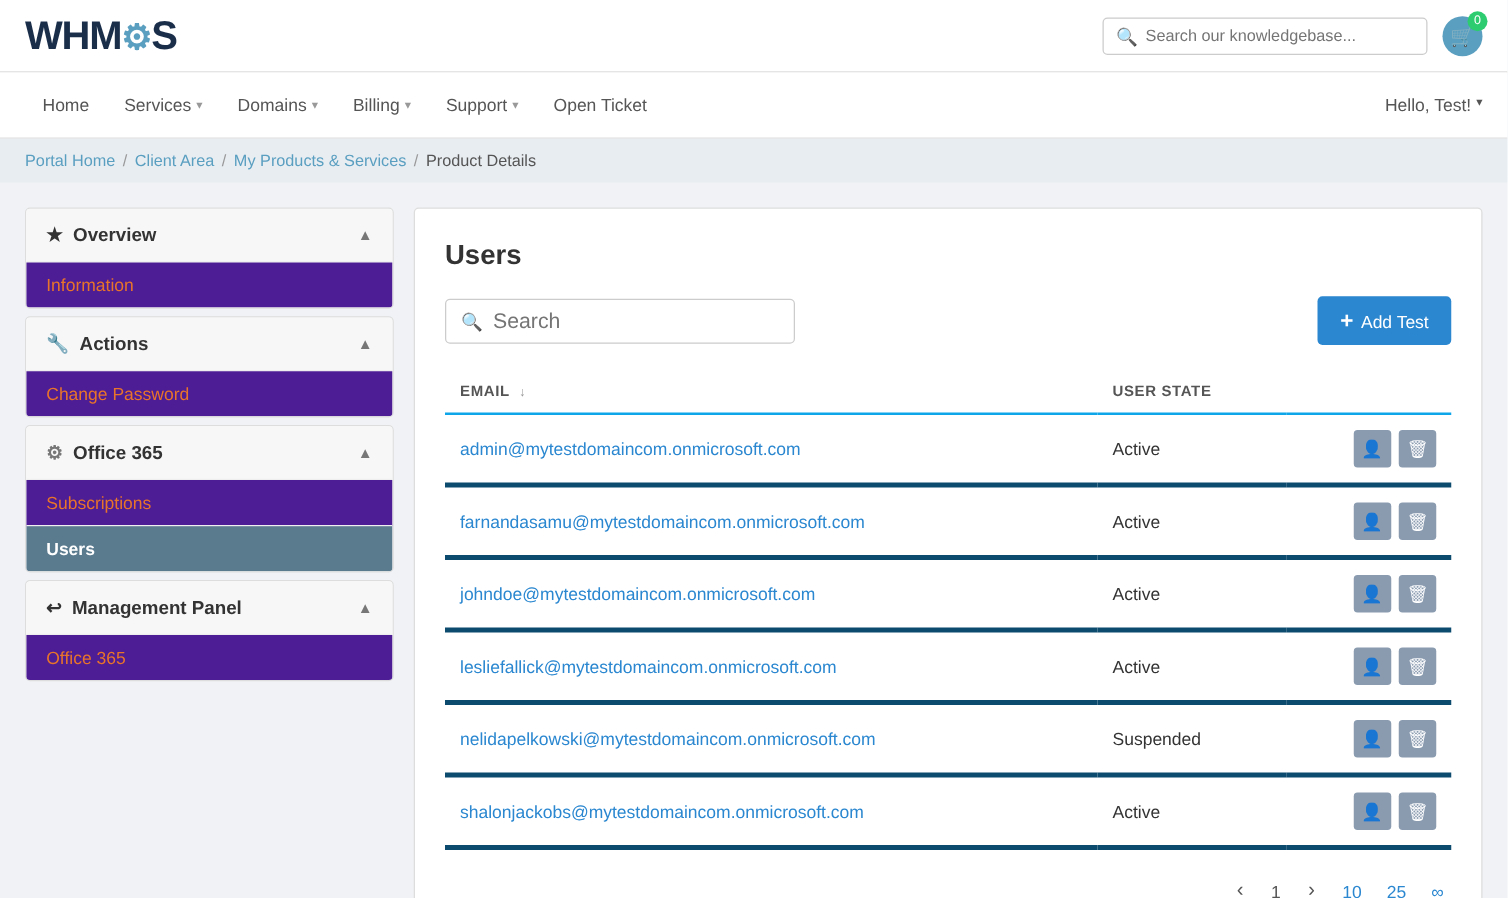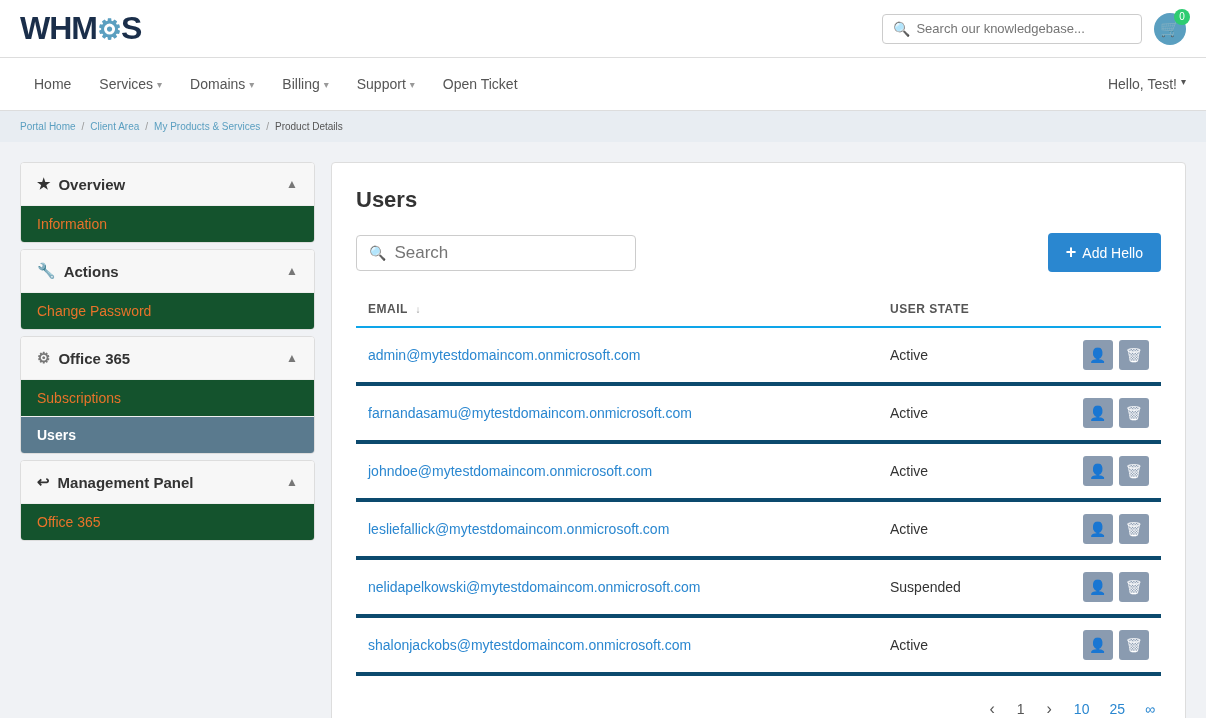--- a/index.html
+++ b/index.html
@@ -19,35 +19,35 @@
 
     
     .nav { background: #fff; border-bottom: 1px solid #ddd; padding: 0 20px; display: flex; align-items: center; justify-content: space-between; }
     .nav-left { display: flex; align-items: center; }
     .nav-item { padding: 18px 14px; font-size: 14px; color: #555; cursor: pointer; display: flex; align-items: center; gap: 4px; text-decoration: none; }
     .nav-item .arrow { font-size: 10px; color: #999; }
     .hello { color: #555; font-size: 14px; display: flex; align-items: flex-start; gap: 4px; cursor: pointer; }
     .hello .arrow { font-size: 10px; }
 
     
-    .breadcrumb { background: #e8edf2; padding: 10px 20px; font-size: 10px; color: #555; display: flex; align-items: center; gap: 6px; }
+    .breadcrumb { background: #e8edf2; padding: 10px 20px; font-size: 13px; color: #555; display: flex; align-items: center; gap: 6px; }
     .breadcrumb a { color: #5a9fc0; text-decoration: none; }
     .breadcrumb .sep { color: #999; }
 
     
     .main { display: flex; padding: 20px; gap: 16px; min-height: 500px; }
 
     
     .sidebar { width: 295px; flex-shrink: 0; display: flex; flex-direction: column; gap: 2px; }
     .sidebar-section { background: #fff; border: 1px solid #ddd; border-radius: 4px; overflow: hidden; margin-bottom: 4px; }
     .sidebar-section-header { background: #f7f7f7; padding: 12px 16px; display: flex; align-items: center; justify-content: space-between; cursor: pointer; border-bottom: 1px solid #eee; }
     .sidebar-section-header .title { font-size: 15px; font-weight: bold; color: #333; display: flex; align-items: center; gap: 8px; }
     .sidebar-section-header .gear-icon { color: #777; }
     .sidebar-section-header .chevron { color: #777; font-size: 12px; }
-    .sidebar-item { padding: 10px 16px; color: #e8732a; cursor: pointer; font-size: 14px; border-bottom: 1px solid #f0f0f0; background: #14532d; }
+    .sidebar-item { padding: 10px 16px; color: #e8732a; cursor: pointer; font-size: 14px; border-bottom: 1px solid #f0f0f0; background: #4c1d95; }
     .sidebar-item.active { background: #5a7a8e; color: #fff; font-weight: bold; }
     .sidebar-item:last-child { border-bottom: none; }
 
     
     .content { flex: 1; background: #fff; border: 1px solid #ddd; border-radius: 4px; padding: 24px; }
     .content-title { font-size: 22px; font-weight: bold; color: #333; margin-bottom: 20px; }
 
     
     .users-toolbar { display: flex; align-items: center; justify-content: space-between; margin-bottom: 20px; }
     .search-input-wrap { display: flex; align-items: center; border: 1px solid #ccc; border-radius: 4px; padding: 7px 12px; background: #fff; width: 280px; }
@@ -176,21 +176,21 @@
   <div class="content">
     <div class="content-title">Users</div>
 
     <div class="users-toolbar">
       <div class="search-input-wrap">
         <span class="s-icon">🔍</span>
         <input type="text" placeholder="Search" style="">
       </div>
       <button class="add-user-btn">
         <span class="plus">+</span>
-        <span>Add Hello</span>
+        <span>Add Test</span>
       </button>
     </div>
 
     <table class="users-table">
       <thead>
         <tr>
           <th>
             <span>EMAIL</span>
             <span class="sort-icon">↓</span>
           </th>

